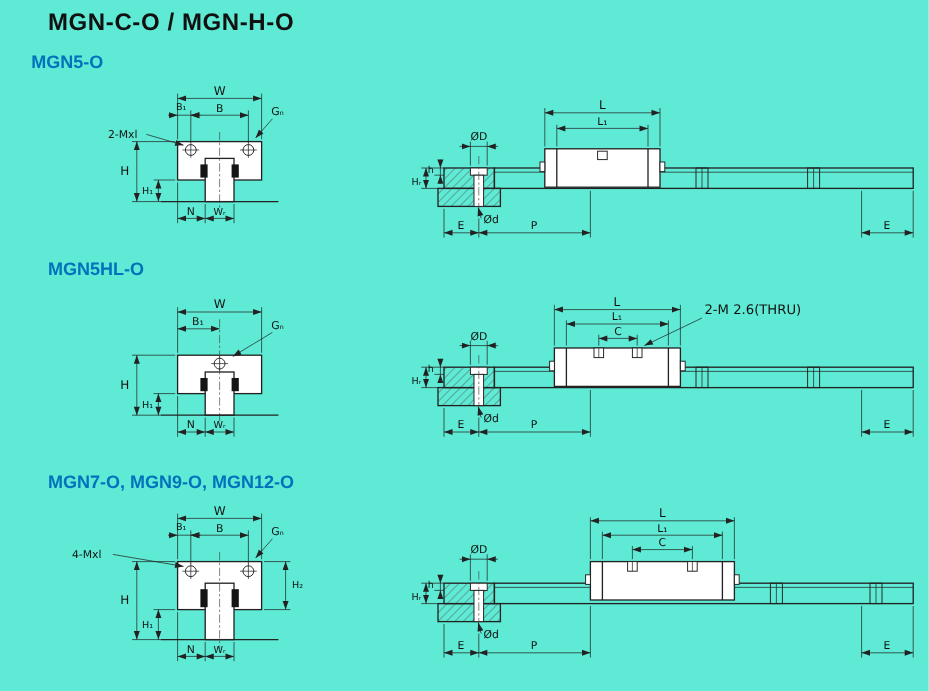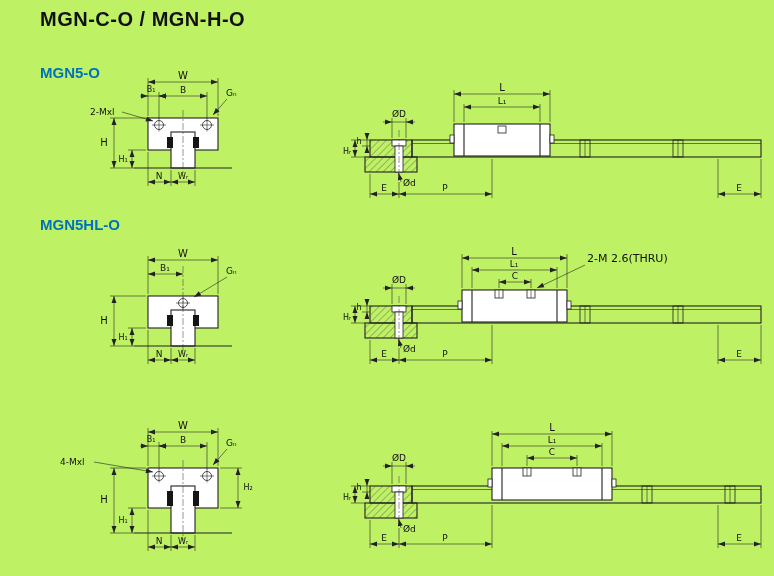--- a/index.html
+++ b/index.html
@@ -1,42 +1,43 @@
 <!DOCTYPE html>
 <html><head>
 <meta charset="utf-8">
 <style>
   html,body{margin:0;padding:0;background:#fff;}
-  .page{position:relative;width:774px;height:576px;background:#bef264;overflow:hidden;
+  .page{position:relative;width:774px;height:576px;background:#5eead4;overflow:hidden;
         font-family:"DejaVu Sans",sans-serif;}
   .abs{position:absolute;}
   .page-title{left:40px;top:8px;font-size:20px;font-weight:700;color:#111;
         font-family:"Liberation Sans",sans-serif;letter-spacing:.5px;}
   .sec-h{font-family:"Liberation Sans",sans-serif;font-weight:700;font-size:15px;color:#0072bc;}
-  #h1{left:40px;top:44px;margin-top:20px;} #h2{left:40px;top:216px;text-align:center;} #h3{left:40px;top:394px;}
+  #h1{left:26px;top:44px;} #h2{left:40px;top:216px;text-align:center;} #h3{left:40px;top:394px;}
   svg{position:absolute;overflow:visible;}
   svg text{font-family:"DejaVu Sans",sans-serif;fill:#111;font-size:10px;}
   .f9{font-size:9px;} .f8{font-size:8px;} .f11{font-size:11px;}
   .out{stroke:#222;stroke-width:1.1;fill:none;}
   .outf{stroke:#222;stroke-width:1.1;fill:#fff;}
   .thinf{stroke:#222;stroke-width:0.8;fill:#fff;}
   .holes{stroke:#222;stroke-width:0.8;fill:none;}
   .dim{stroke:#222;stroke-width:0.6;fill:none;}
   .cl{stroke:#444;stroke-width:0.55;stroke-dasharray:7 2 2 2;fill:none;}
   .dark{fill:#151515;stroke:none;}
   .hatchrect{stroke:#222;stroke-width:1.1;}
 </style>
 </head>
 <body>
 
 <div class="page">
 
   <div class="abs page-title">MGN-C-O / MGN-H-O</div>
   <div class="abs sec-h" id="h1">MGN5-O</div>
   <div class="abs sec-h" id="h2">MGN5HL-O</div>
+  <div class="abs sec-h" id="h3">MGN7-O, MGN9-O, MGN12-O</div>
 
   <svg style="left:80px;top:68px" width="200" height="140" viewBox="0 0 200 140">
     <defs>
       <marker id="ar1" markerWidth="8" markerHeight="6" refX="7.4" refY="3" orient="auto-start-reverse" markerUnits="userSpaceOnUse">
         <path d="M0.3,0.5 L7.4,3 L0.3,5.5 Z" fill="#222"></path>
       </marker>
     </defs>
     <g>
       <rect class="outf" x="68" y="50" width="70" height="32"></rect>
       <rect class="outf" x="91" y="64" width="24" height="36"></rect>

